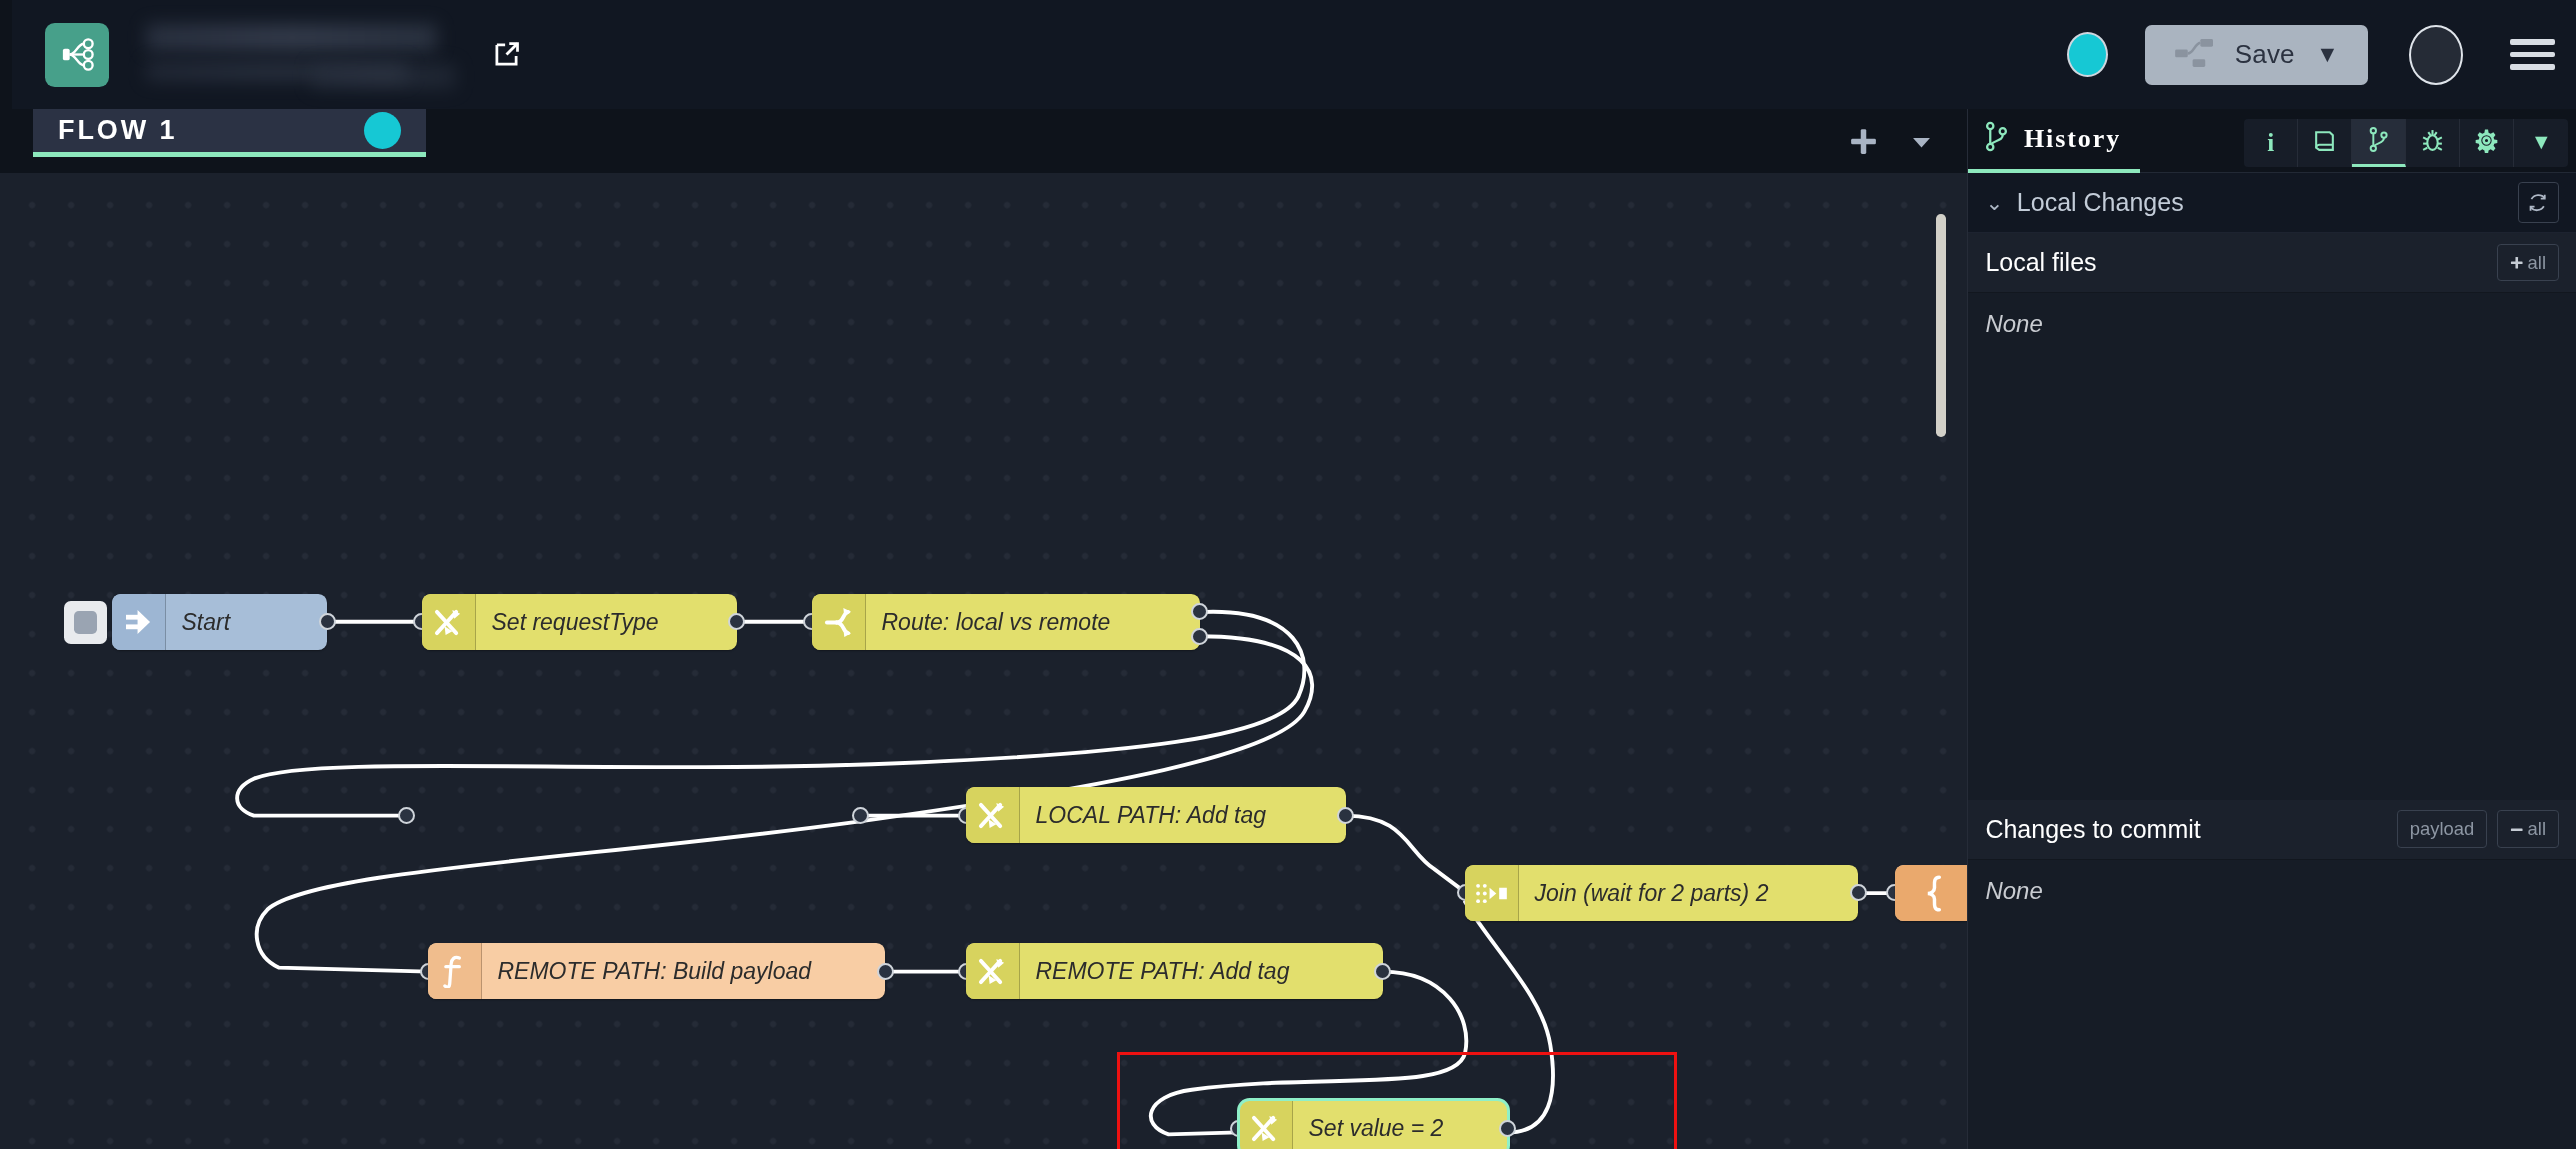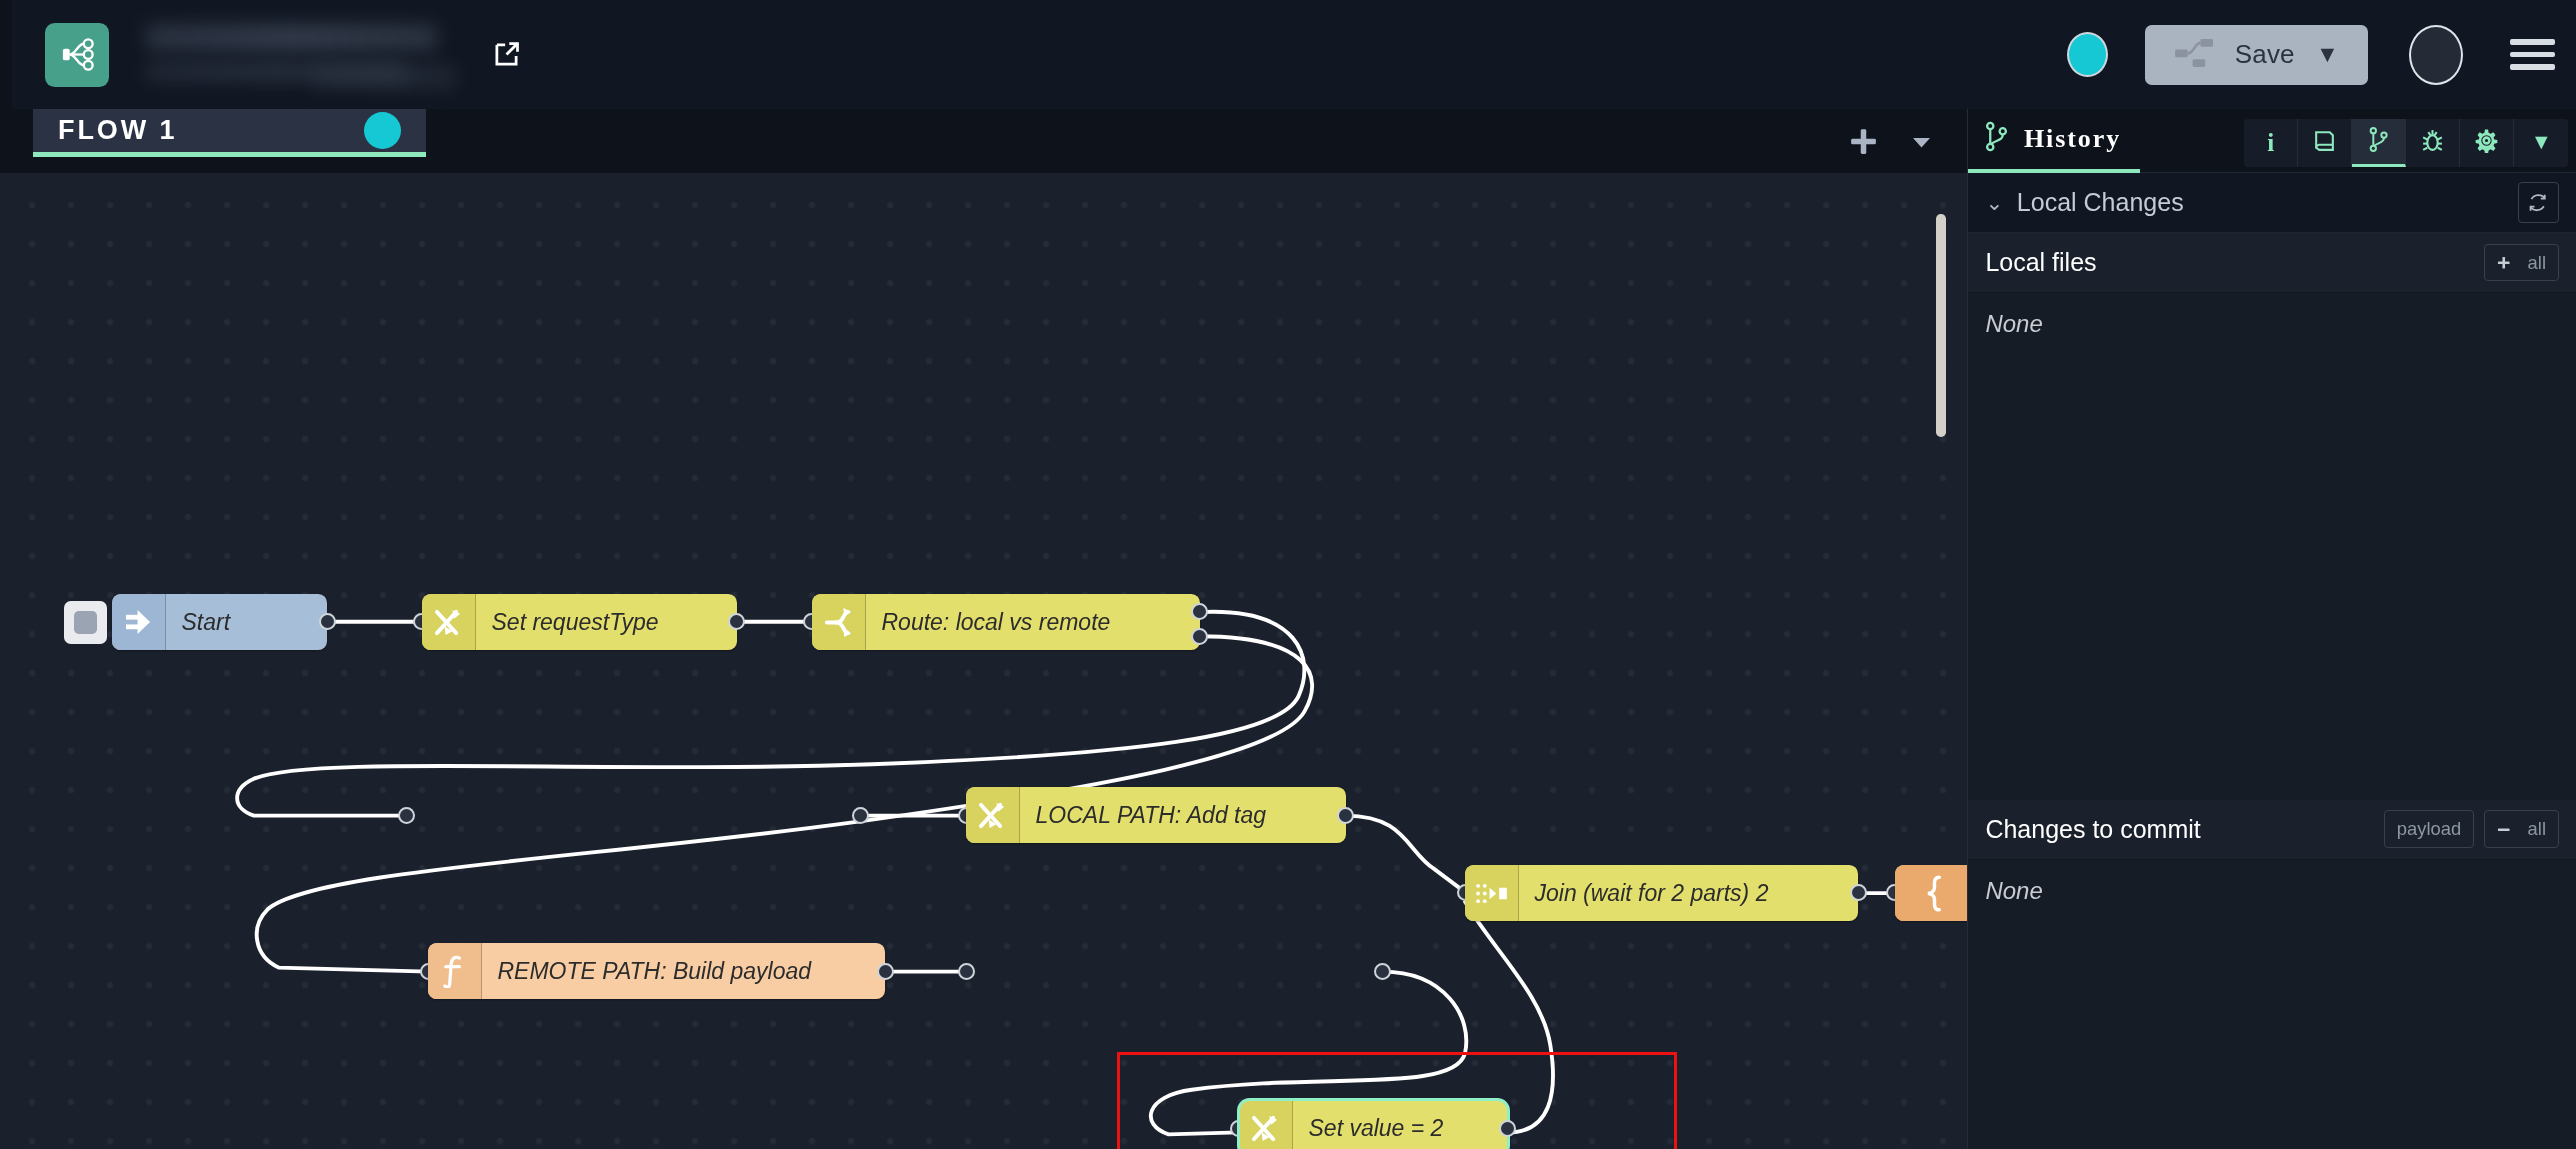--- a/index.html
+++ b/index.html
@@ -184,21 +184,21 @@
     color:#aeb8c6; font-size:19.4px; cursor:pointer;
   }
   .sb-sub-head {
     height:60px; display:flex; align-items:center; padding:0 17.4px;
     background:#1b212c; border-bottom:1px solid #12171f;
   }
   .sb-sub-head .txt { color:#ffffff; font-size:25px; }
   .sb-btn {
     border:1px solid #39414f; border-radius:3.9px; color:#8d96a3;
     font-size:18.4px; padding:6.8px 11.6px; margin-left:9.7px; cursor:pointer;
-    display:flex; align-items:center; gap:16px;
+    display:flex; align-items:center; gap:3px;
   }
   .sb-btn-group { margin-left:auto; display:flex; align-items:center; }
   .sb-empty {
     padding:17.4px; color:#c9ccd1; font-size:24px; font-style:italic;
     background:#161c26;
   }
   .sb-body-fill { background:#161c26; }
 </style>
 </head>
 <body>
@@ -374,20 +374,31 @@
       <svg width="25" height="33" viewBox="0 0 26 34">
         <path d="M18 3 C13 1 10 4 9.5 9 L8 30 C7.5 34 5 34 3 32" stroke="#fff" stroke-width="3.4" fill="none" stroke-linecap="round"></path>
         <path d="M4 12 L18 12" stroke="#fff" stroke-width="3.4" stroke-linecap="round"></path>
       </svg>
     </div>
     <div class="nlabel">REMOTE PATH: Build payload</div>
   </div>
   <div class="port" style="left:877px;top:790px;"></div>
 
   <div class="port" style="left:958px;top:790px;"></div>
+  <div class="node yellow" style="left:966px;top:770px;width:417px;">
+    <div class="nicon">
+      <svg width="31" height="29" viewBox="0 0 32 30">
+        <path d="M4 4 L14 15 L4 26" stroke="#fff" stroke-width="4" fill="none" stroke-linecap="round"></path>
+        <path d="M24 4 L14 15 L24 26" stroke="#fff" stroke-width="4" fill="none" stroke-linecap="round"></path>
+        <path d="M20 2 L28 6 L22 11" fill="#fff"></path>
+        <path d="M12 19 L20 24 L13 28" fill="#fff"></path>
+      </svg>
+    </div>
+    <div class="nlabel">REMOTE PATH: Add tag</div>
+  </div>
   <div class="port" style="left:1374px;top:790px;"></div>
 
   <div class="port" style="left:1457px;top:711px;"></div>
   <div class="node yellow" style="left:1465px;top:692px;width:393px;">
     <div class="nicon">
       <svg width="33" height="23" viewBox="0 0 34 24">
         <circle cx="3" cy="4" r="2" fill="#fff"></circle>
           <circle cx="3" cy="12" r="2" fill="#fff"></circle>
           <circle cx="3" cy="20" r="2" fill="#fff"></circle>
         <circle cx="10" cy="4" r="2" fill="#fff"></circle>

